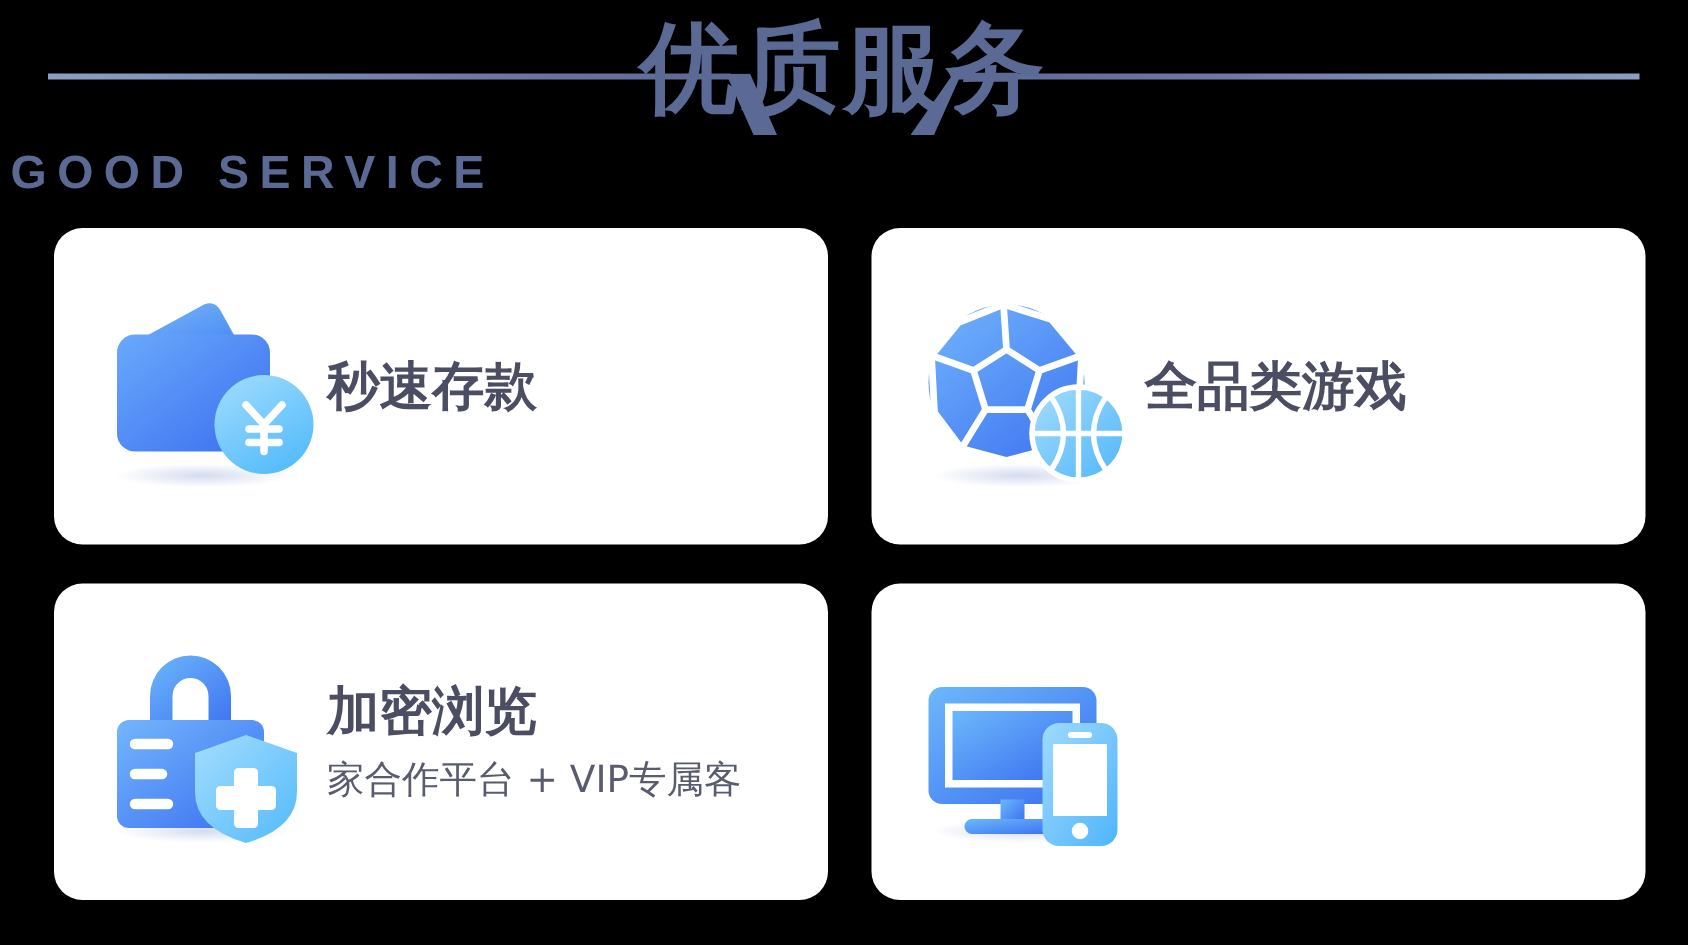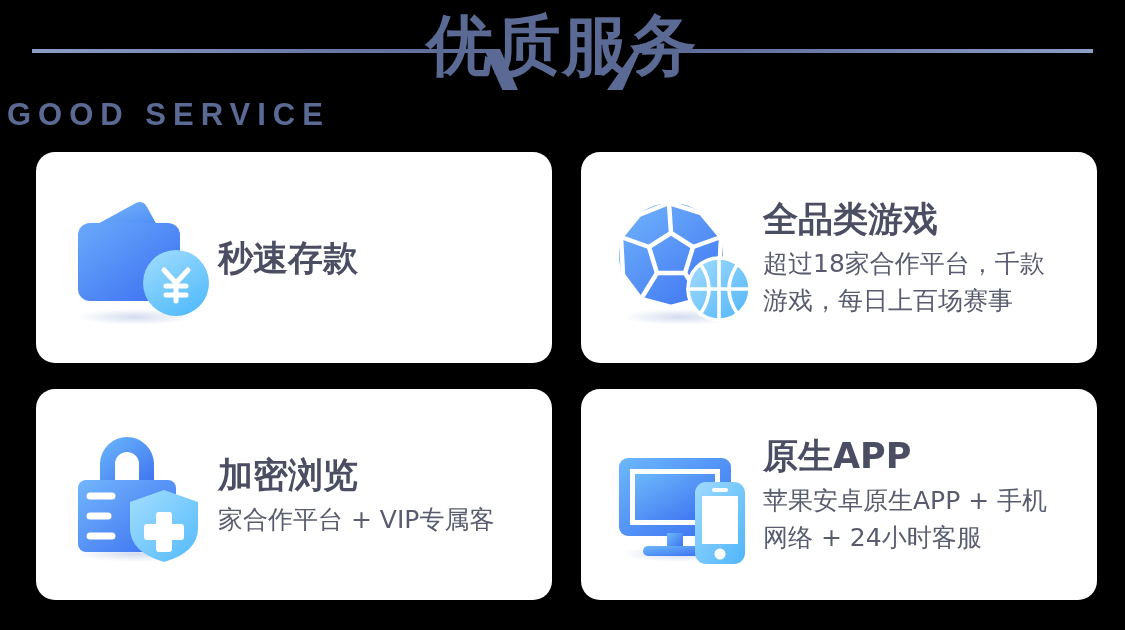--- a/index.html
+++ b/index.html
@@ -237,24 +237,20 @@
             <path d="M110 75 V137"></path>
             <path d="M79 106 H141"></path>
             <path d="M92 82 Q108 106 92 130"></path>
             <path d="M128 82 Q112 106 128 130"></path>
           </g>
         </svg>
       </div>
     </div>
     <div class="card-text">
       <div class="card-title">全品类游戏</div>
-      <div class="card-subtitle">
-        <span class="sub-line">超过18家合作平台，千款</span>
-        <span class="sub-line">游戏，每日上百场赛事</span>
-      </div>
     </div>
   </div>
 
   <div class="card">
     <div class="card-icon">
       <div class="icon-shadow"></div>
       <div class="ico">
         <svg viewBox="0 0 150 150" xmlns="http://www.w3.org/2000/svg">
           <defs>
             <linearGradient id="lg" x1="0" y1="0" x2="1" y2="1">
@@ -313,22 +309,15 @@
           <rect x="26" y="54" width="80" height="46" fill="url(#mg)"></rect>
           <rect x="58" y="113" width="16" height="16" fill="url(#mg)"></rect>
           <rect x="34" y="126" width="64" height="10" rx="5" fill="url(#mg)"></rect>
           <rect x="86" y="62" width="50" height="82" rx="11" fill="url(#pg)"></rect>
           <rect x="93" y="76" width="36" height="48" fill="#ffffff"></rect>
           <rect x="103" y="68" width="16" height="4" rx="2" fill="#ffffff"></rect>
           <circle cx="111" cy="134" r="5.5" fill="#ffffff"></circle>
         </svg>
       </div>
     </div>
-    <div class="card-text">
-      <div class="card-title">原生APP</div>
-      <div class="card-subtitle">
-        <span class="sub-line">苹果安卓原生APP + 手机</span>
-        <span class="sub-line">网络 + 24小时客服</span>
-      </div>
-    </div>
   </div>
 
 </div>
 
 </body></html>

